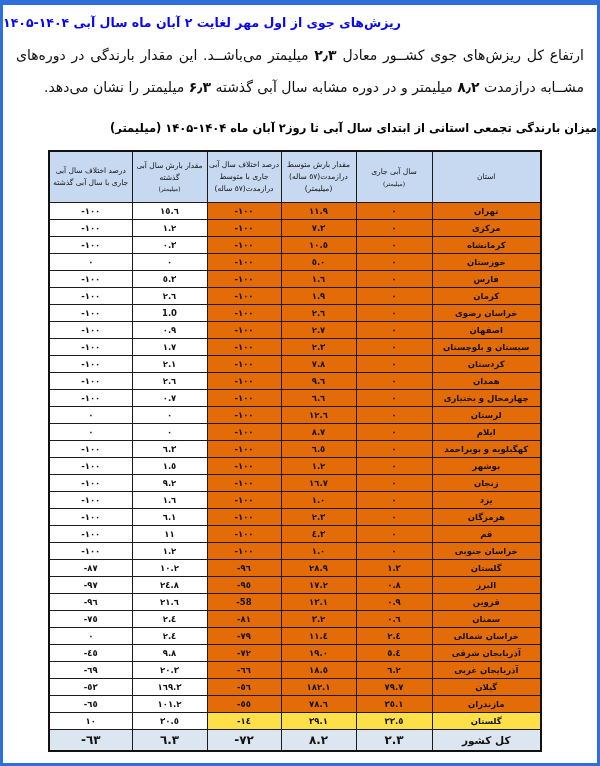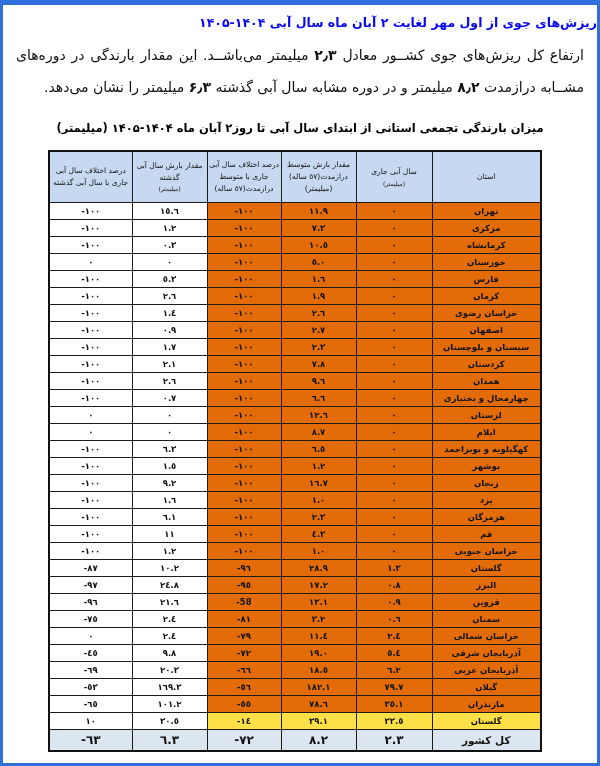--- a/index.html
+++ b/index.html
@@ -2,30 +2,30 @@
 <html lang="fa"><head>
 <meta charset="utf-8">
 <style>
   html,body{margin:0;padding:0;background:#eef3fa;}
   .page{
     width:600px;height:766px;box-sizing:border-box;background:#ffffff;
     border:3px solid #2e6fd9;border-top-width:5px;
     font-family:"DejaVu Sans",sans-serif;overflow:hidden;position:relative;
   }
   .doc-title{
-    margin-top:9px;text-align:right;direction:rtl;
+    margin-top:9px;text-align:left;direction:rtl;
     color:#0808f0;font-weight:bold;font-size:12.5px;line-height:1.4;
   }
   .intro{
     direction:rtl;text-align:justify;margin:7px 13px 0 13px;
     font-size:14px;line-height:2.35;color:#101010;
   }
   .intro .val{font-weight:bold;direction:ltr;display:inline-block;}
   .table-title{
-    direction:rtl;text-align:center;font-weight:bold;color:#000;
+    direction:rtl;font-weight:bold;color:#000;
     font-size:11.5px;line-height:2.05;margin-top:13px;
   }
   table{
     width:492px;margin:9px 0 0 45px;border-collapse:collapse;direction:rtl;
     table-layout:fixed;border:2px solid #111;
   }
   th,td{border:1px solid #1c1c1c;padding:0;text-align:center;vertical-align:middle;color:#131313;}
   thead th{
     background:#c6d9f0;height:50px;font-weight:normal;
     font-size:7.5px;line-height:1.55;
@@ -131,21 +131,21 @@
           <td class="acc num">١.٩</td>
           <td class="acc num">-١٠٠</td>
           <td class="num">٢.٦</td>
           <td class="num">-١٠٠</td>
         </tr>
         <tr class="r-orange">
           <td class="acc name">خراسان رضوی</td>
           <td class="acc num">٠</td>
           <td class="acc num">٢.٦</td>
           <td class="acc num">-١٠٠</td>
-          <td class="num">١.٤</td>
+          <td class="num">1.0</td>
           <td class="num">-١٠٠</td>
         </tr>
         <tr class="r-orange">
           <td class="acc name">اصفهان</td>
           <td class="acc num">٠</td>
           <td class="acc num">٢.٧</td>
           <td class="acc num">-١٠٠</td>
           <td class="num">٠.٩</td>
           <td class="num">-١٠٠</td>
         </tr>

